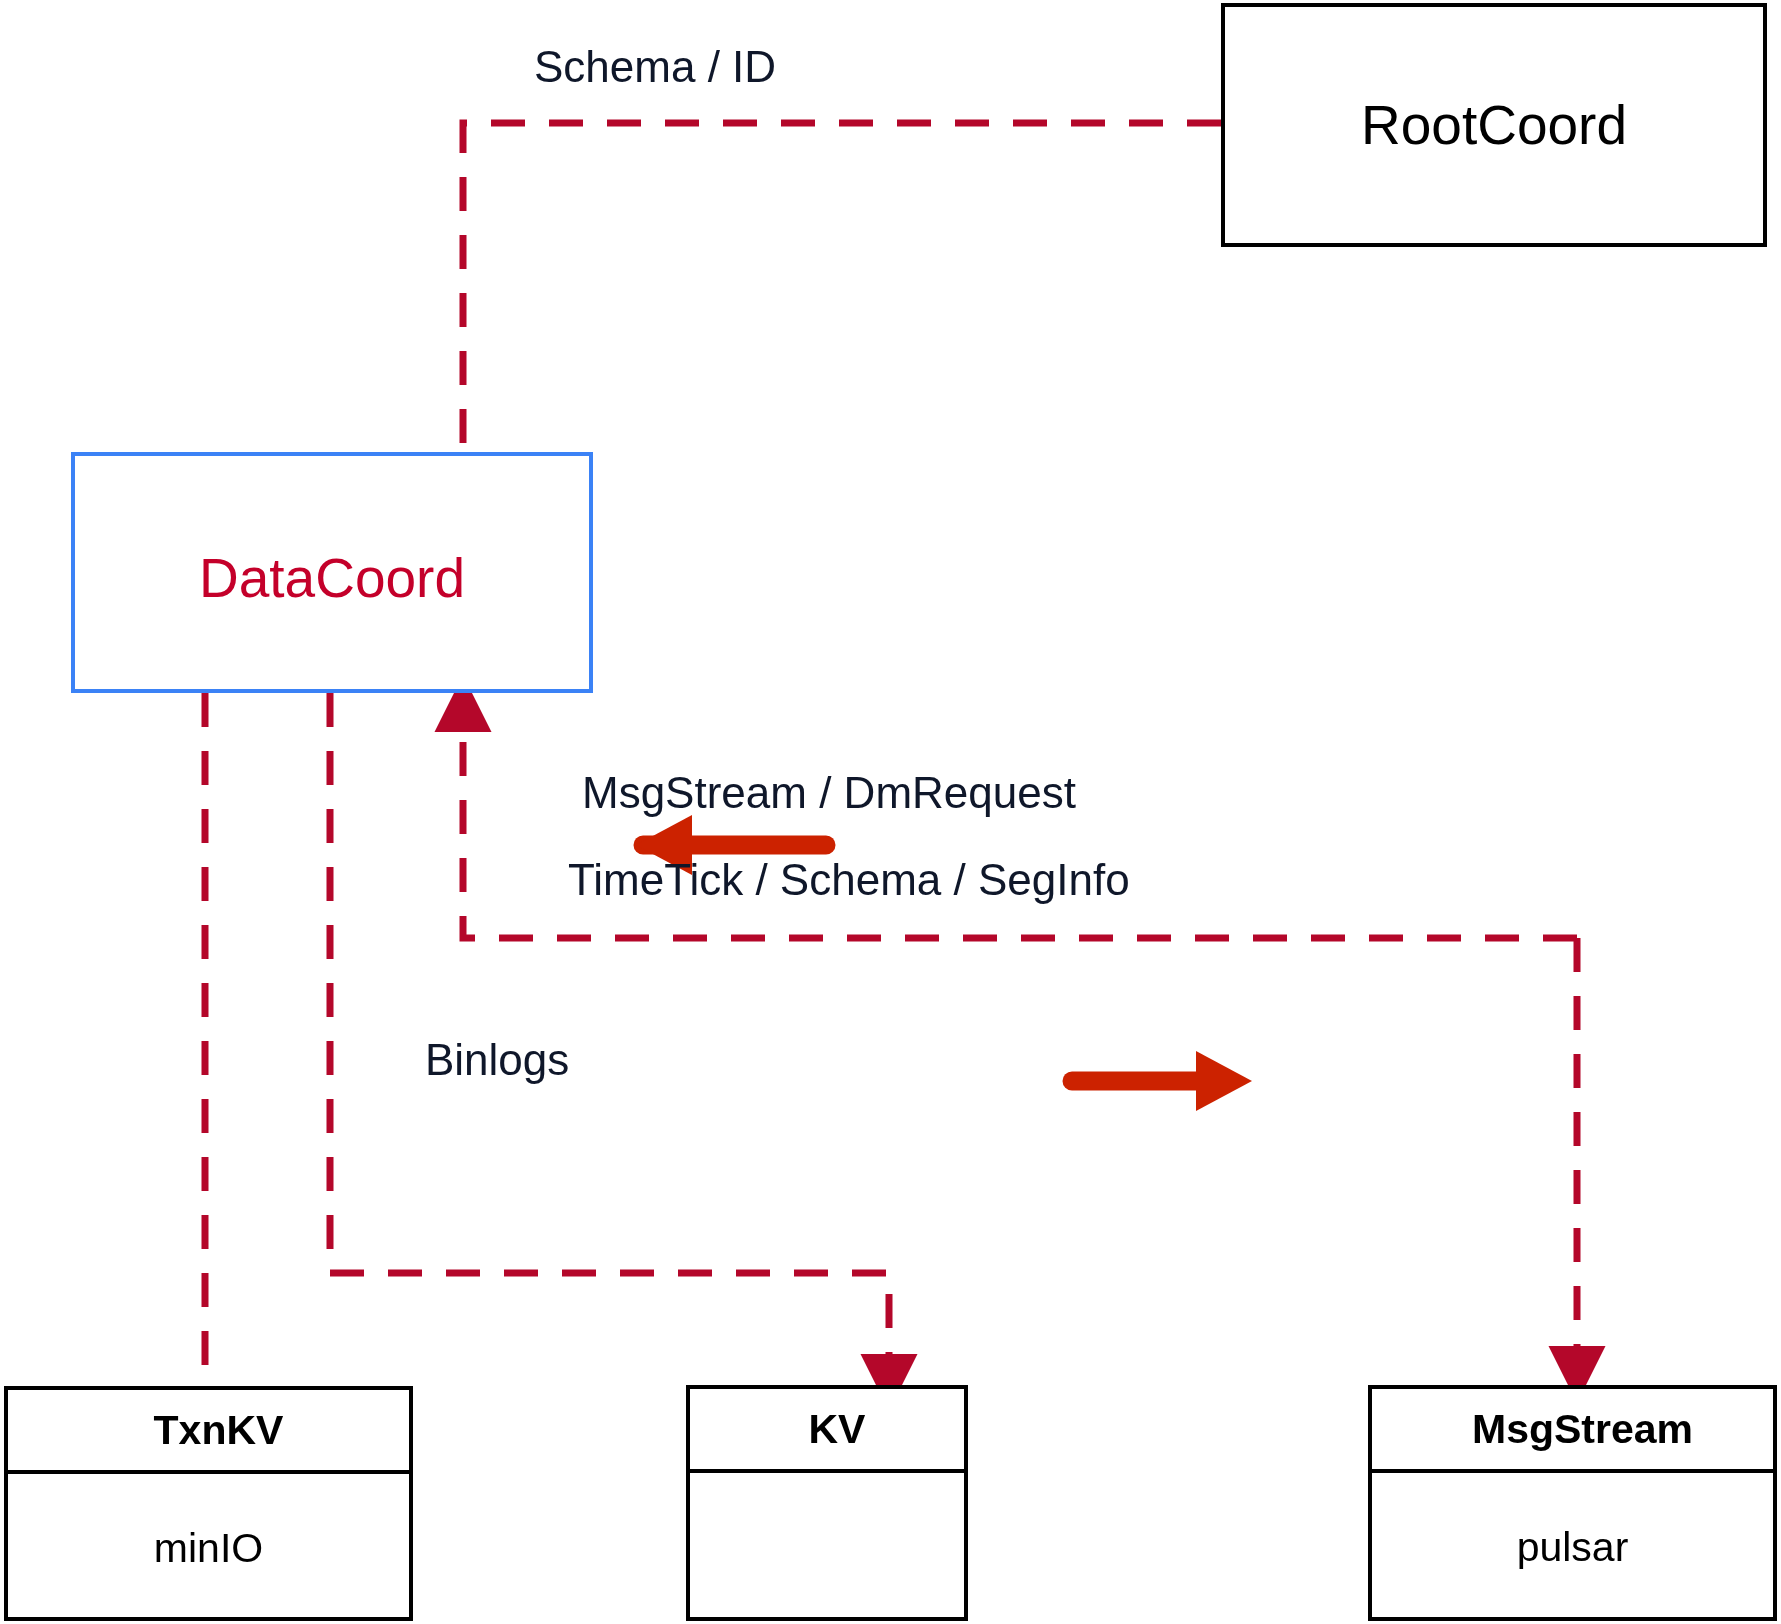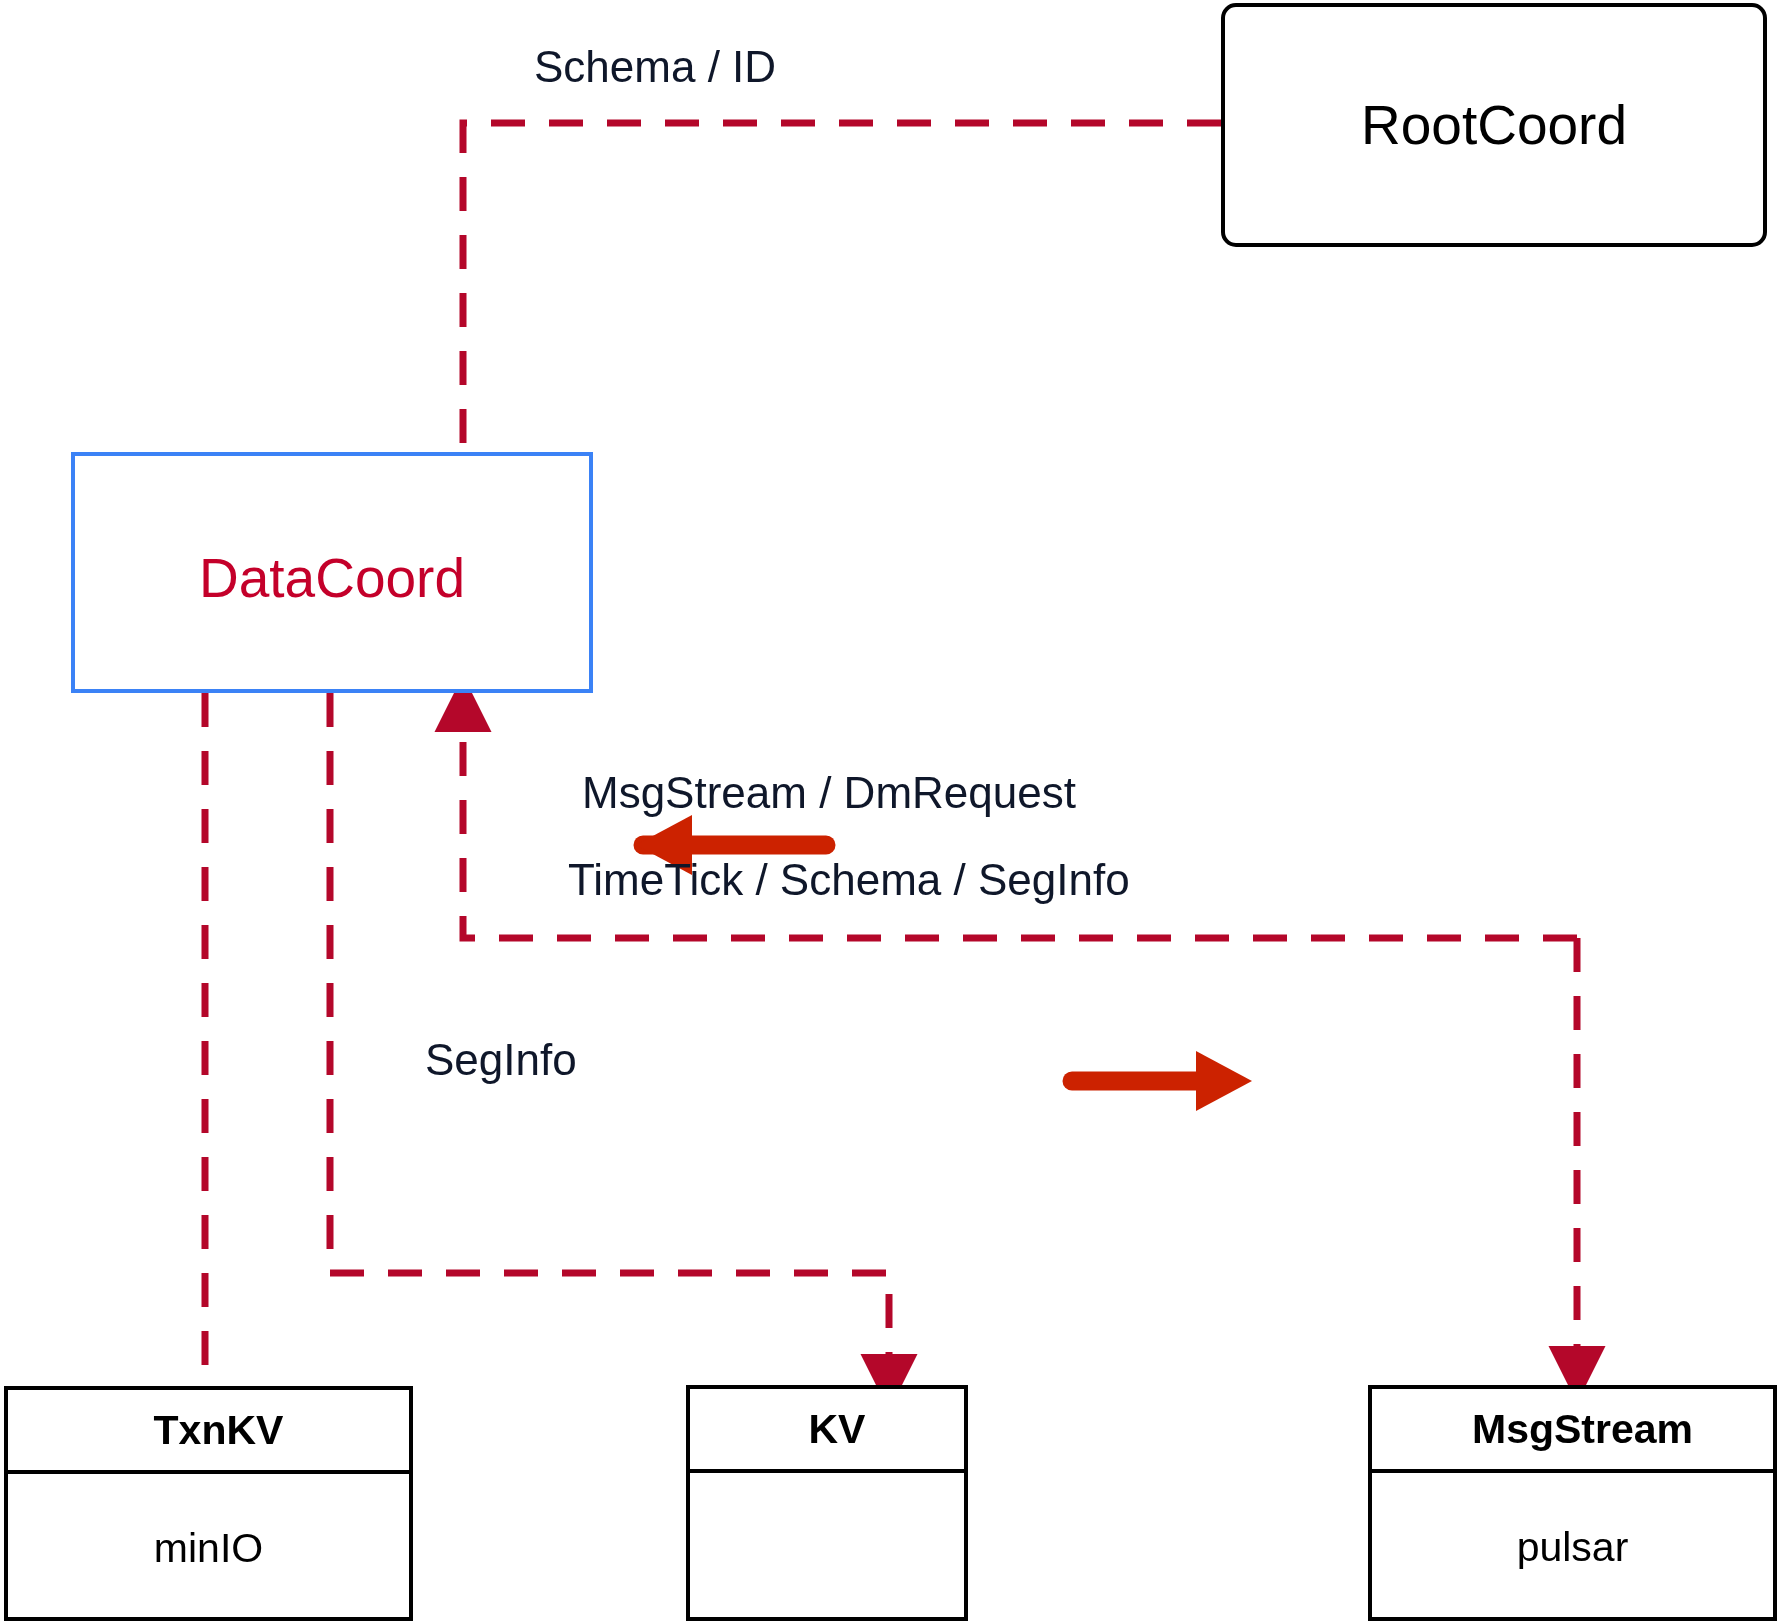--- a/index.html
+++ b/index.html
@@ -115,21 +115,21 @@
       <line x1="826" y1="845" x2="643" y2="845" stroke="#cc2200" stroke-width="19" stroke-linecap="round"></line>
       <path d="M636,845 L692,815 L692,875 z" fill="#cc2200"></path>
     </g>
 
     <g>
       <line x1="1072" y1="1081" x2="1230" y2="1081" stroke="#cc2200" stroke-width="19" stroke-linecap="round"></line>
       <path d="M1252,1081 L1196,1051 L1196,1111 z" fill="#cc2200"></path>
     </g>
   </svg>
 
-  <div class="node-box node-black" style="left:1221px; top:3px; width:546px; height:244px;border-radius:15px;">
+  <div class="node-box node-black" style="left:1221px; top:3px; width:546px; height:244px;">
     <div class="node-label-center label-rootcoord">RootCoord</div>
   </div>
 
   <div class="node-box node-red" style="left:71px; top:452px; width:522px; height:241px;">
     <div class="node-label-center label-datacoord">DataCoord</div>
   </div>
 
   <div class="node-box node-black" style="left:4px; top:1386px; width:409px; height:235px;">
     <div class="stack-title">TxnKV</div>
     <div class="stack-body">
@@ -147,15 +147,15 @@
       <div>pulsar</div>
     </div>
   </div>
 
   <div class="edge-label" style="left:534px; top:42px;">Schema / ID</div>
 
   <div class="edge-label" style="left:582px; top:768px;">MsgStream / DmRequest</div>
 
   <div class="edge-label" style="left:568px; top:855px;">TimeTick / Schema / SegInfo</div>
 
-  <div class="edge-label" style="left:425px; top:1035px;">SegInfo</div>
+  <div class="edge-label" style="left:425px; top:1035px;">Binlogs</div>
 
 </div>
 
 </body></html>

